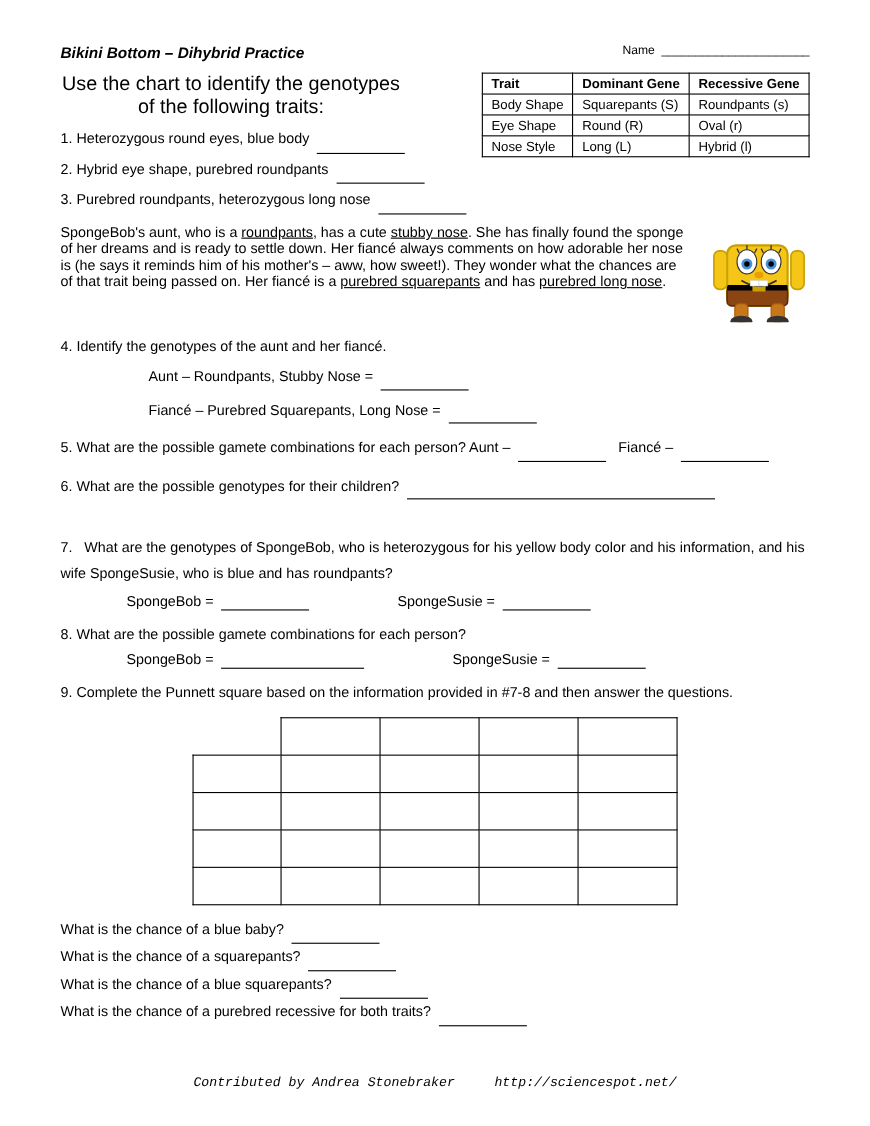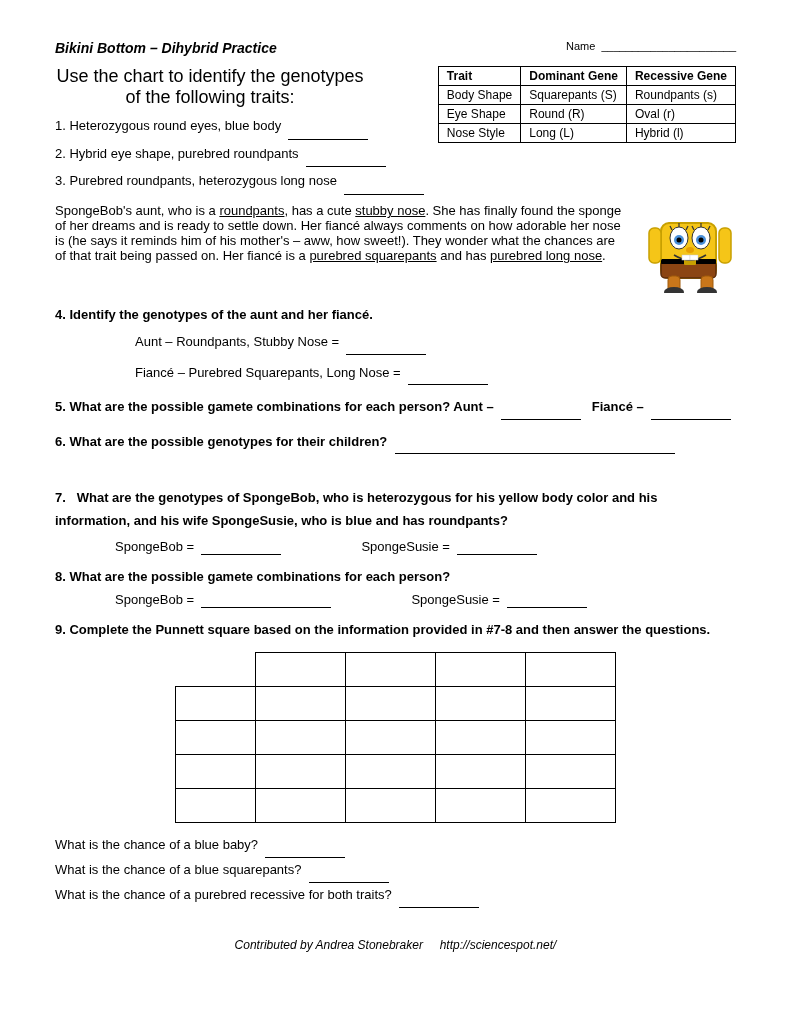--- a/index.html
+++ b/index.html
@@ -101,26 +101,26 @@
     }
     .punnett-table td.left-header {
       border: none;
       background: #fff;
       width: 80px;
     }
     .footer {
       text-align: center;
       font-style: italic;
       font-size: 12px;
-      margin-top: 30px;
+      margin-top: 44px;
+      font-family: Liberation Mono, monospace;
     }
     .section-q {
       margin: 10px 0 4px 0;
       line-height: 1.8;
-      font-weight: bold;
     }
   </style>
 </head>
 <body>
 
 <div class="header-row">
   <div>
     <div class="title">Bikini Bottom – Dihybrid Practice</div>
   </div>
   <div style="font-size:11px;">
@@ -334,20 +334,24 @@
   </tbody>
     </table>
 </div>
 
 <div style="line-height:1.85;">
   <div>
     <span>What is the chance of a blue baby?</span>
     &nbsp;<span class="blank">&nbsp;&nbsp;&nbsp;&nbsp;&nbsp;&nbsp;&nbsp;&nbsp;</span>
   </div>
   <div>
+    <span>What is the chance of a squarepants?</span>
+    &nbsp;<span class="blank">&nbsp;&nbsp;&nbsp;&nbsp;&nbsp;&nbsp;&nbsp;&nbsp;</span>
+  </div>
+  <div>
     <span>What is the chance of a blue squarepants?</span>
     &nbsp;<span class="blank">&nbsp;&nbsp;&nbsp;&nbsp;&nbsp;&nbsp;&nbsp;&nbsp;</span>
   </div>
   <div>
     <span>What is the chance of a purebred recessive for both traits?</span>
     &nbsp;<span class="blank">&nbsp;&nbsp;&nbsp;&nbsp;&nbsp;&nbsp;&nbsp;&nbsp;</span>
   </div>
 </div>
 
 <div class="footer">

